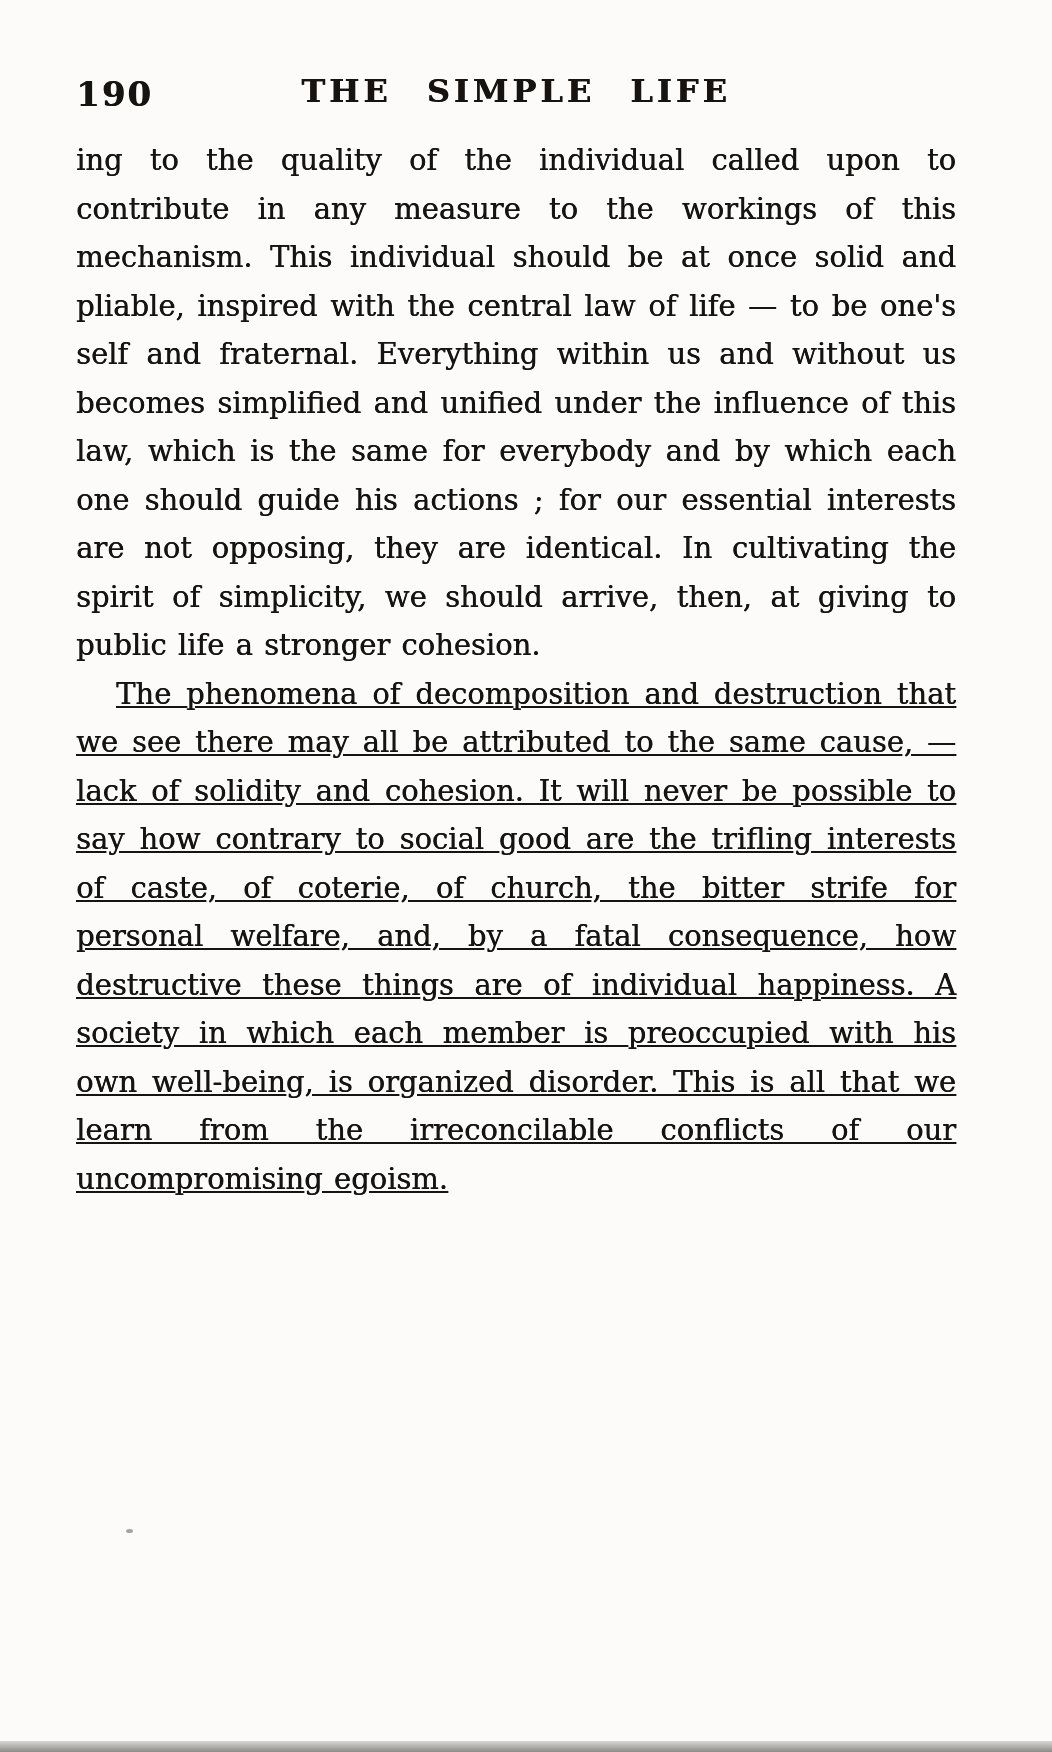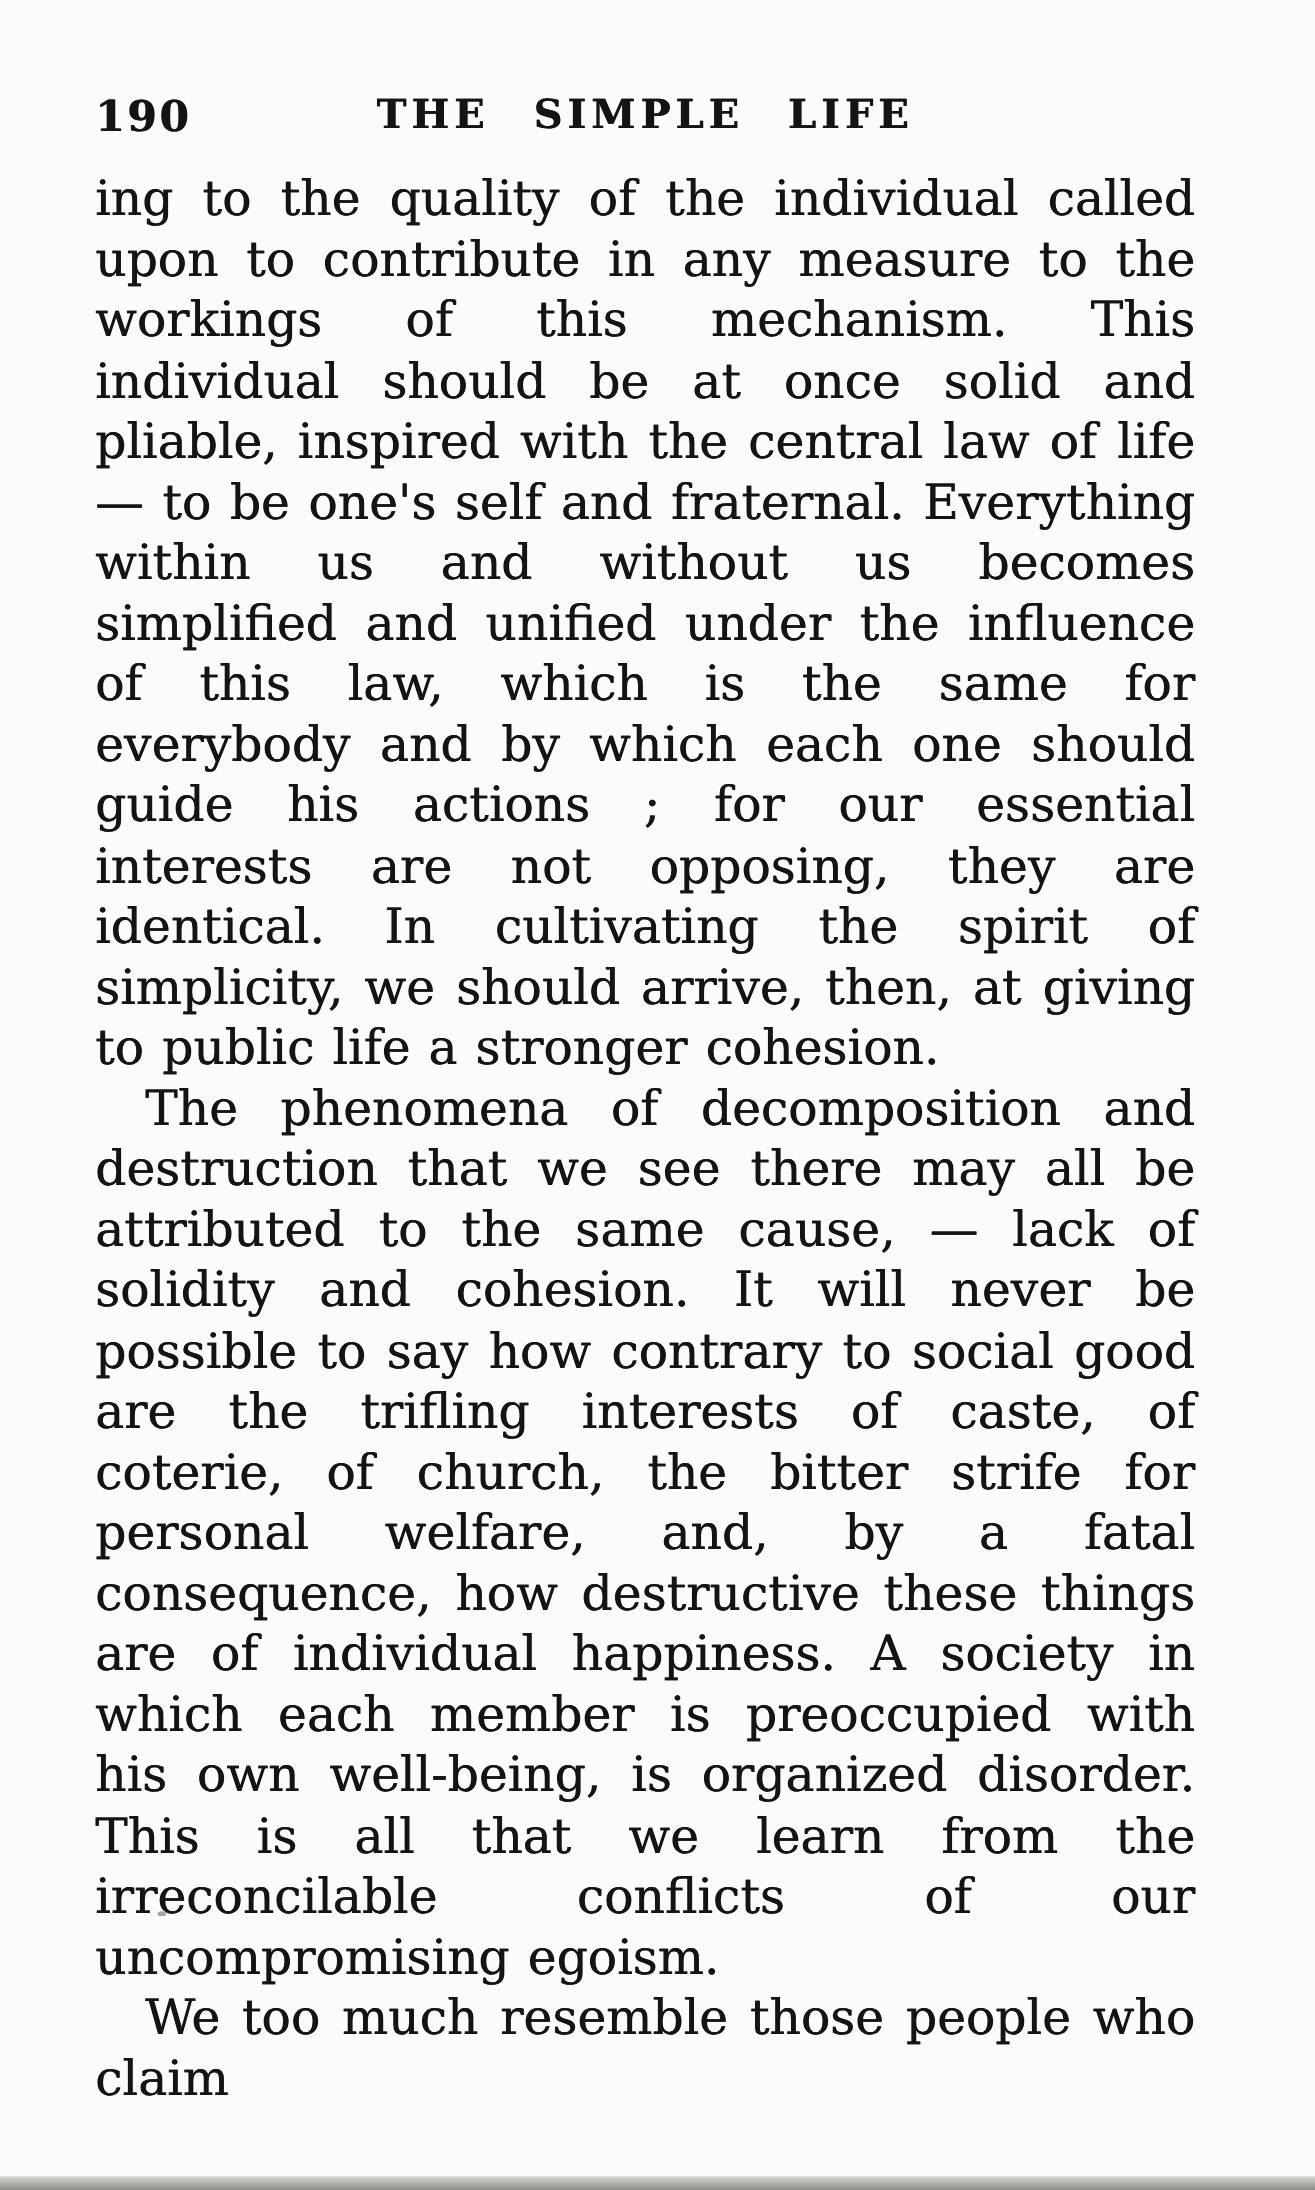--- a/index.html
+++ b/index.html
@@ -42,29 +42,30 @@
     text-align: center;
     font-size: 32px;
     font-weight: 700;
     letter-spacing: 4px;
     word-spacing: 20px;
     text-shadow: 0.5px 0 0 currentColor;
     white-space: nowrap;
   }
 
   .body-text p {
-    font-size: 39px;
+    font-size: 29px;
     line-height: 48.5px;
     text-align: justify;
     text-shadow: 0.4px 0 0 currentColor;
     word-spacing: 2px;
   }
 
   .body-text p.indent {
     text-indent: 40px;
+    text-decoration: underline;
   }
 
   .scan-speck {
     position: absolute;
     left: 126px;
     top: 1529px;
     width: 7px;
     height: 4px;
     background: #8f8e8a;
     border-radius: 50%;
@@ -86,19 +87,18 @@
 <div class="page">
 
   <div class="page-header">
     <span class="page-number">190</span>
     <div class="running-title">THE SIMPLE LIFE</div>
   </div>
 
   <div class="body-text">
     <p>ing to the quality of the individual called upon to contribute in any measure to the workings of this mechanism.  This individual should be at once solid and pliable, inspired with the central law of life — to be one's self and fraternal.  Everything within us and without us becomes simplified and unified under the influence of this law, which is the same for everybody and by which each one should guide his actions ; for our essential interests are not opposing, they are identical.  In cultivating the spirit of simplicity, we should arrive, then, at giving to public life a stronger cohesion.</p>
     <p class="indent">The phenomena of decomposition and destruction that we see there may all be attributed to the same cause, — lack of solidity and cohesion.  It will never be possible to say how contrary to social good are the trifling interests of caste, of coterie, of church, the bitter strife for personal welfare, and, by a fatal consequence, how destructive these things are of individual happiness.  A society in which each member is preoccupied with his own well-being, is organized disorder.  This is all that we learn from the irreconcilable conflicts of our uncompromising egoism.</p>
-    <p class="indent">We too much resemble those people who claim</p>
   </div>
 
 </div>
 
 <div class="scan-speck"></div>
 <div class="scan-edge-bottom"></div>
 
 </body></html>

